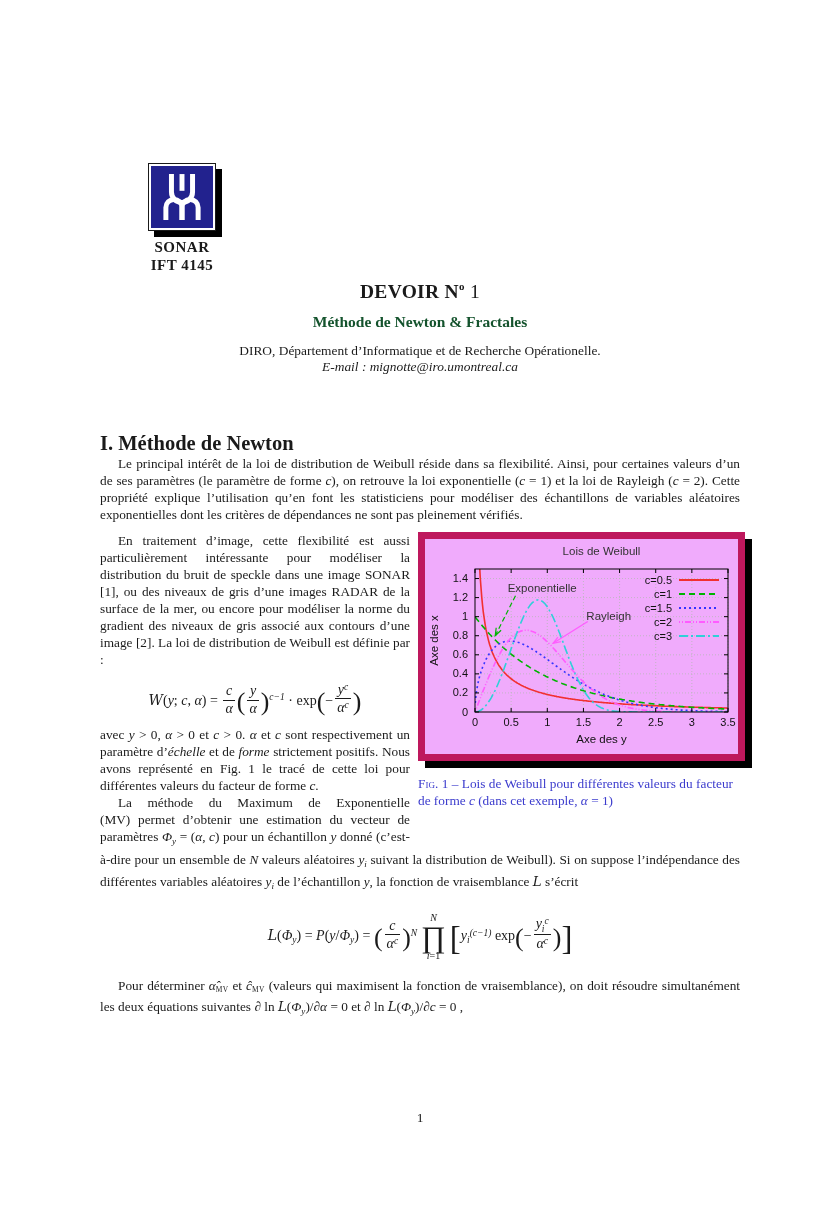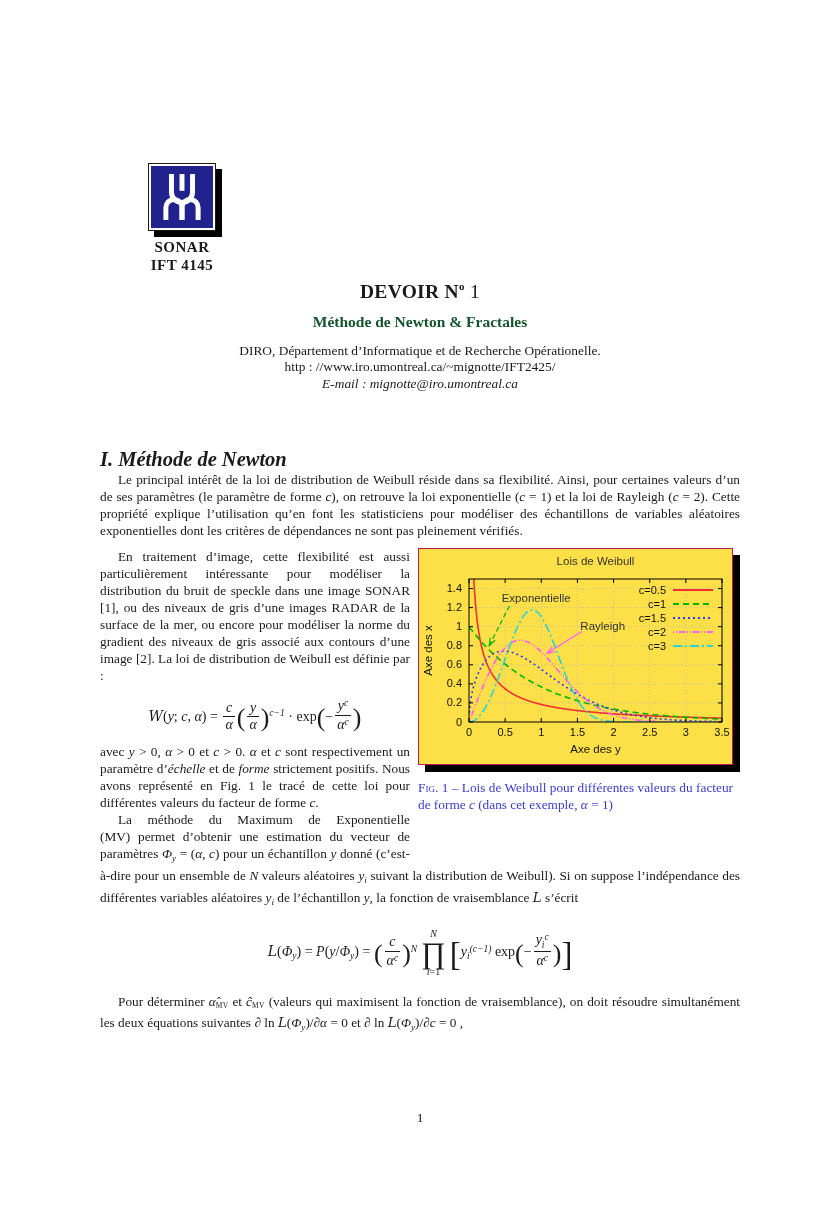--- a/index.html
+++ b/index.html
@@ -16,29 +16,29 @@
   .title-block{text-align:center;margin-top:6px;}
   .doc-title{font-size:19.5px;font-weight:bold;letter-spacing:0.3px;}
   .doc-title .num{font-weight:normal;}
   .doc-title sup{font-size:11px;}
   .doc-subtitle{margin-top:10px;font-size:15.5px;font-weight:bold;}
   .doc-author{margin-top:11px;font-size:15px;font-style:italic;}
   .doc-affil{margin-top:12px;font-size:13.4px;line-height:16.5px;}
   .doc-url{font-size:13.4px;line-height:16.5px;}
   .doc-email{font-size:13.4px;line-height:16.5px;font-style:italic;}
 
-  .section-heading{margin-top:56px;font-size:20.5px;font-weight:bold;font-style:italic;}
+  .section-heading{margin-top:56px;font-size:20.5px;font-weight:bold;}
 
   p.body{font-size:13.3px;line-height:17px;text-align:justify;margin:0;}
   p.indent{text-indent:18px;}
   .p1{margin-top:16px;}
 
   .twocol{margin-top:9px;}
   .fig-float{float:right;width:322px;margin-left:8px;margin-bottom:40px;}
-  .fig-box{width:313px;height:215px;background:#fde047;border:1px solid #be185d;box-shadow:7px 7px 0 #000;}
+  .fig-box{width:313px;height:215px;background:#f0abfc;border:7px solid #be185d;box-shadow:7px 7px 0 #000;}
   .fig-caption{margin-top:14px;width:315px;font-size:13.3px;line-height:17px;text-align:justify;}
   .lead{margin-top:5px;text-align-last:justify;}
   .rest{clear:none;}
 
   .formula{font-size:14px;line-height:1;text-align:center;margin:14px 0 10px 0;}
   .formula2{font-size:14px;line-height:1;text-align:center;margin:18px 0 16px 0;}
 
   
   .s-i{font-style:italic;}
   .s-cal{font-style:italic;font-family:"DejaVu Serif",serif;}
@@ -81,21 +81,20 @@
     </div>
   </div>
 
   <div class="title-block">
     <div class="doc-title">
       <span>DEVOIR N</span><sup>o</sup>
       <span class="num">1</span>
     </div>
     <div class="doc-subtitle" style="color:#14532d;">Méthode de Newton &amp; Fractales</div>
     <div class="doc-affil">DIRO, Département d’Informatique et de Recherche Opérationelle.</div>
-    <div class="doc-url">http : //www.iro.umontreal.ca/~mignotte/IFT2425/</div>
     <div class="doc-email">E-mail : mignotte@iro.umontreal.ca</div>
   </div>
 
   <div class="section-heading">I. Méthode de Newton</div>
 
   <p class="body indent p1"><span>Le principal intérêt de la loi de distribution de Weibull réside dans sa flexibilité. Ainsi, pour certaines valeurs d’un de ses paramètres (le paramètre de forme </span><span class="s-i">c</span><span>), on retrouve la loi exponentielle (</span><span class="s-i">c</span><span> = 1) et la loi de Rayleigh (</span><span class="s-i">c</span><span> = 2). Cette propriété explique l’utilisation qu’en font les statisticiens pour modéliser des échantillons de variables aléatoires exponentielles dont les critères de dépendances ne sont pas pleinement vérifiés.</span></p>
 
   <div class="twocol">
 
     <div class="fig-float">

